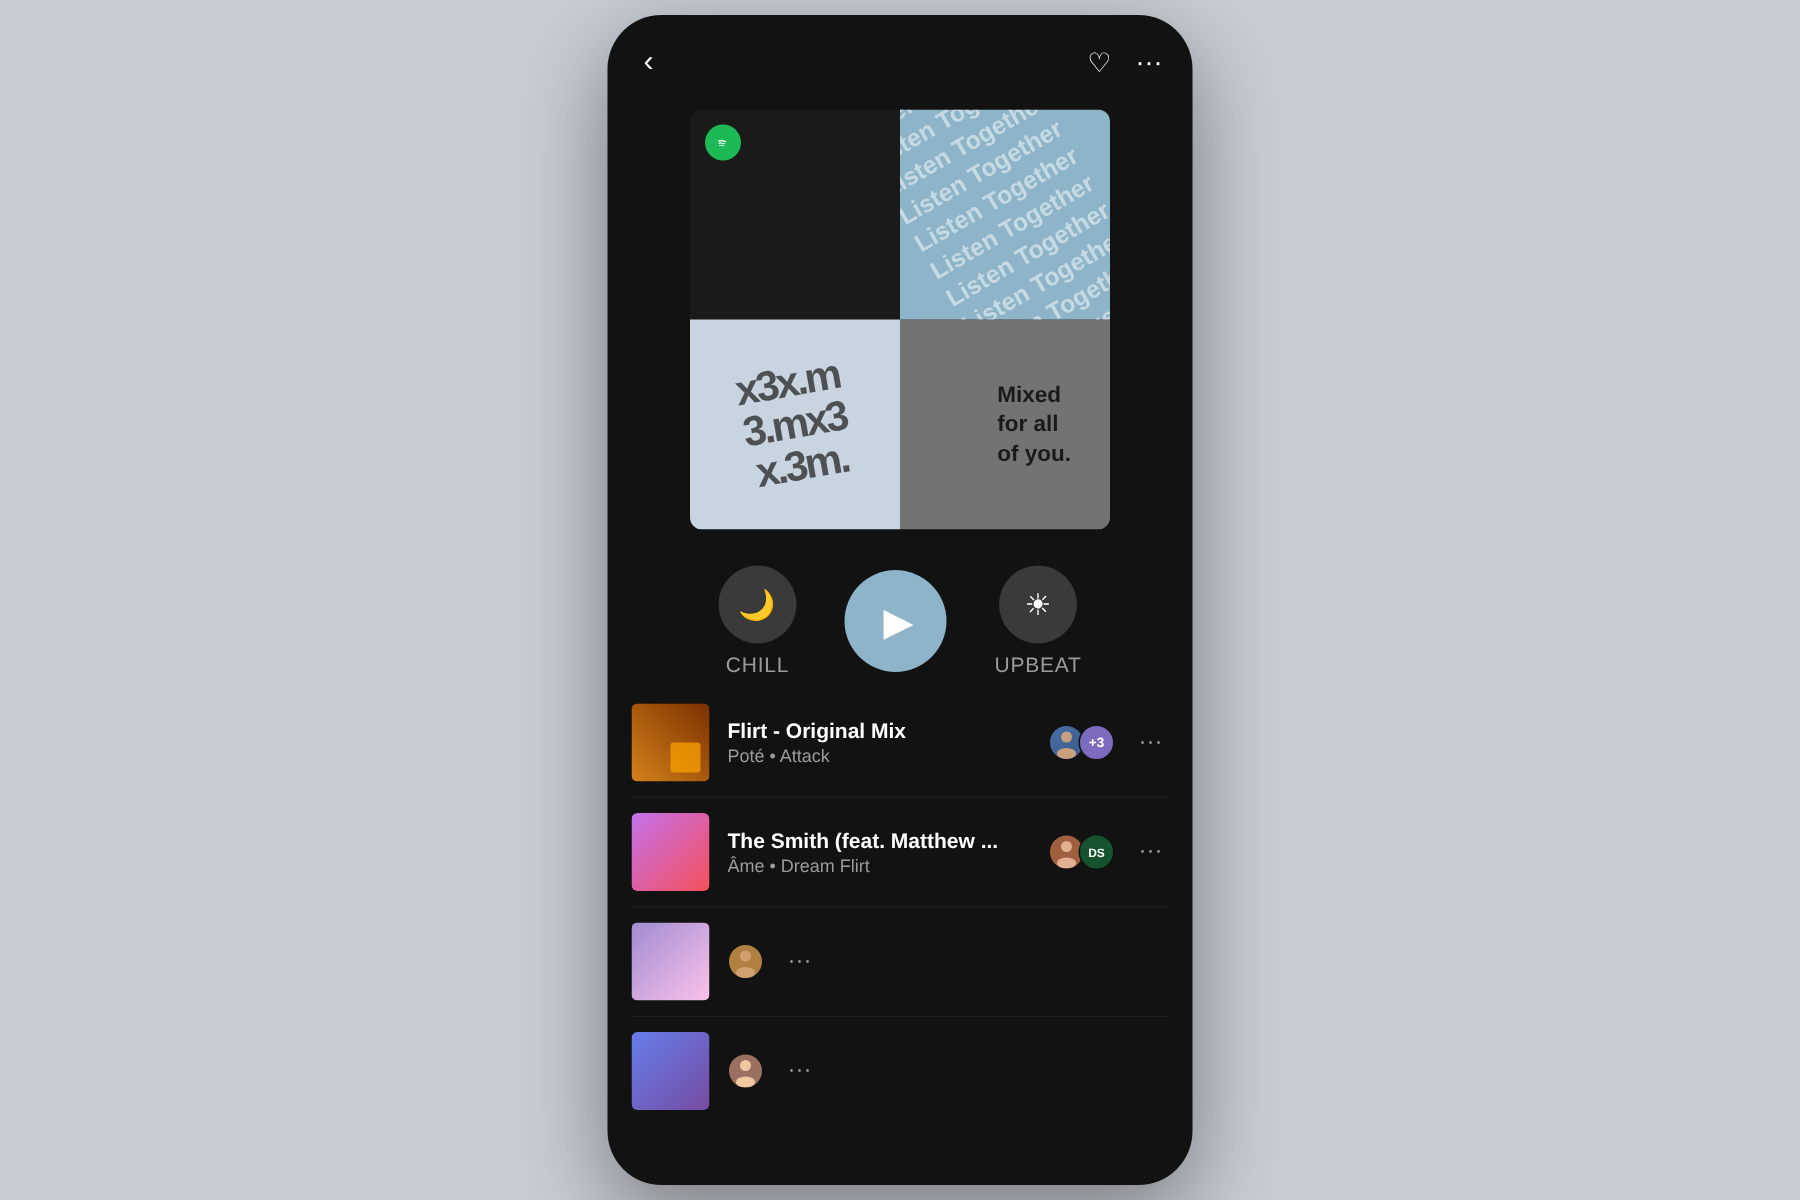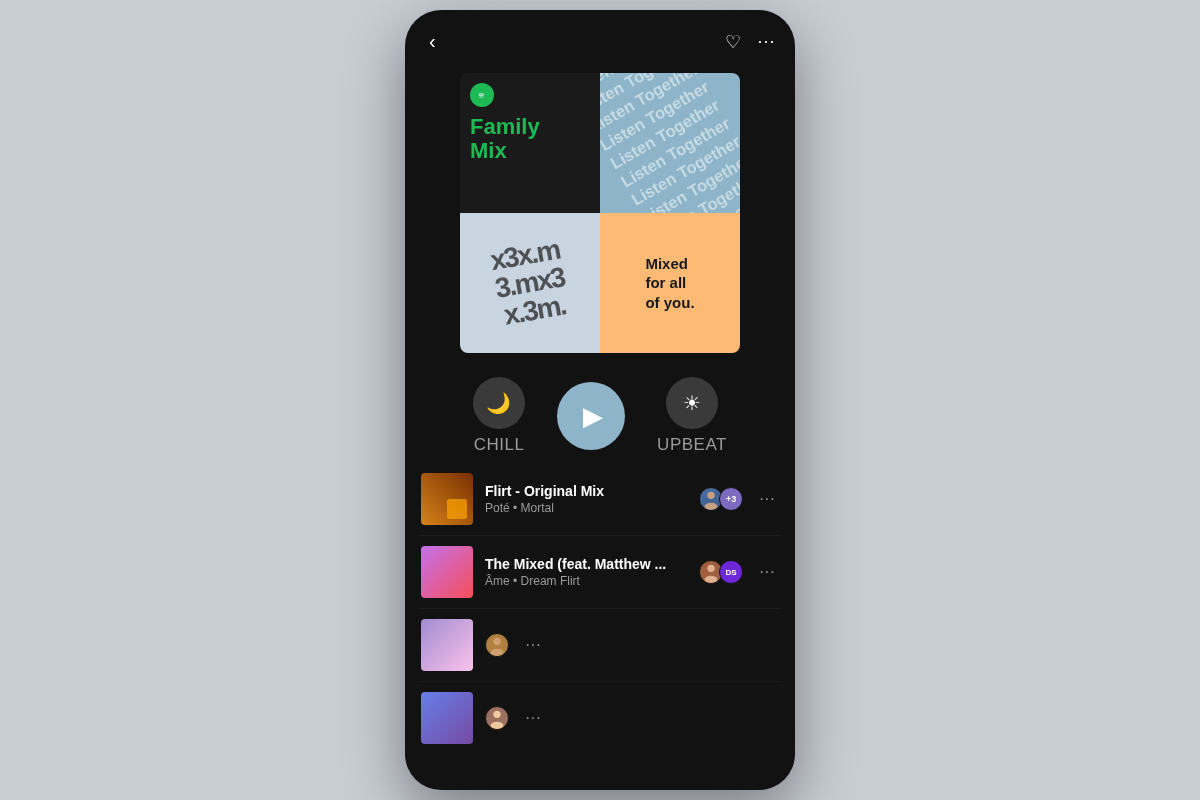--- a/index.html
+++ b/index.html
@@ -114,26 +114,26 @@
       font-size: 28px;
       font-weight: 900;
       color: #1a1a1a;
       opacity: 0.7;
       letter-spacing: -2px;
       transform: rotate(-10deg);
       line-height: 1;
       text-align: center;
     }
     .art-br {
-      background: #fdba74;
+      background: #737373;
       display: flex;
       flex-direction: column;
-      align-items: center;
-      justify-content: center;
-      padding: 12px;
+      align-items: flex-end;
+      justify-content: center;
+      padding: 26px;
     }
     .mixed-text {
       color: #1a1a1a;
       font-size: 15px;
       font-weight: 700;
       line-height: 1.3;
     }
     
     .controls {
       display: flex;
@@ -167,21 +167,21 @@
       background: #8db4c8;
       display: flex;
       align-items: center;
       justify-content: center;
       color: #ffffff;
       font-size: 26px;
       cursor: pointer;
     }
     .control-label {
       color: #9b9b9b;
-      font-size: 17px;
+      font-size: 14px;
       letter-spacing: 0.5px;
       text-transform: uppercase;
     }
     
     .track-list {
       flex: 1;
       overflow-y: auto;
       padding: 0 16px;
     }
     .track-item {
@@ -262,21 +262,21 @@
       background: linear-gradient(45deg, #d4821a, #7a3000);
       display: flex; align-items: flex-end; justify-content: flex-end;
     }
     .thumb-line-inner {
       width: 100%; height: 100%;
       background: linear-gradient(135deg, #e040fb, #f44336);
     }
 
     .avatar-img1 { background: linear-gradient(135deg, #4a6fa5, #3a5a8a); }
     .badge-3 { background: #7c6bbf; }
-    .avatar-ds { background: #6d28d9; }
+    .avatar-ds { background: #14532d; }
     .avatar-face2 { background: #a06040; }
     .avatar-face3 { background: #b08040; }
 
     .avatar-face-svg { width: 100%; height: 100%; }
   </style>
 </head>
 <body>
 
 <div class="phone-container">
 
@@ -292,23 +292,20 @@
 
     <div class="art-tl">
       <div class="spotify-logo">
         <svg viewBox="0 0 24 24" fill="white">
           <circle cx="12" cy="12" r="10" fill="#1DB954"></circle>
           <path d="M7 10.5c2.5-0.8 5.5-0.8 8 0.5" stroke="white" stroke-width="1.5" fill="none" stroke-linecap="round"></path>
           <path d="M7.5 13c2-0.6 4.5-0.6 6.5 0.4" stroke="white" stroke-width="1.3" fill="none" stroke-linecap="round"></path>
           <path d="M8 15.5c1.5-0.4 3.5-0.5 5 0.3" stroke="white" stroke-width="1.1" fill="none" stroke-linecap="round"></path>
         </svg>
       </div>
-      <div class="family-mix-text">
-        <span>Family</span><br><span>Mix</span>
-      </div>
     </div>
 
     <div class="art-tr">
       <div class="art-tr-text">
         <span class="listen-text">Listen Together</span>
         <span class="listen-text">Listen Together</span>
         <span class="listen-text">Listen Together</span>
         <span class="listen-text">Listen Together</span>
         <span class="listen-text">Listen Together</span>
         <span class="listen-text">Listen Together</span>
@@ -349,21 +346,21 @@
   <div class="track-list">
 
     <div class="track-item">
       <div class="track-thumb">
         <div class="thumb-flirt-inner" style="width:100%;height:100%;position:relative;">
           <div style="position:absolute;bottom:6px;right:6px;width:20px;height:20px;background:rgba(255,165,0,0.7);border-radius:2px;"></div>
         </div>
       </div>
       <div class="track-info">
         <div class="track-title">Flirt - Original Mix</div>
-        <div class="track-artist">Poté • Mortal</div>
+        <div class="track-artist">Poté • Attack</div>
       </div>
       <div class="track-actions">
         <div class="avatar-group">
           <div class="avatar avatar-img1">
             <svg viewBox="0 0 24 24" class="avatar-face-svg">
                 <circle cx="12" cy="8" r="4" fill="#c8a080"></circle>
                 <ellipse cx="12" cy="20" rx="7" ry="4" fill="#c8a080"></ellipse>
               </svg>
           </div>
           <div class="avatar-placeholder badge-3" style="font-size:9px;">+3</div>
@@ -372,21 +369,21 @@
       </div>
     </div>
 
     <div class="track-item">
       <div class="track-thumb">
         <div class="thumb-line-inner" style="width:100%;height:100%;">
           <div style="width:100%;height:100%;background:linear-gradient(135deg,#c471ed,#f64f59);"></div>
         </div>
       </div>
       <div class="track-info">
-        <div class="track-title">The Mixed (feat. Matthew ...</div>
+        <div class="track-title">The Smith (feat. Matthew ...</div>
         <div class="track-artist">Âme • Dream Flirt</div>
       </div>
       <div class="track-actions">
         <div class="avatar-group">
           <div class="avatar avatar-face2">
             <svg viewBox="0 0 24 24" class="avatar-face-svg">
                 <circle cx="12" cy="8" r="4" fill="#e0b090"></circle>
                 <ellipse cx="12" cy="20" rx="7" ry="4" fill="#e0b090"></ellipse>
               </svg>
           </div>

